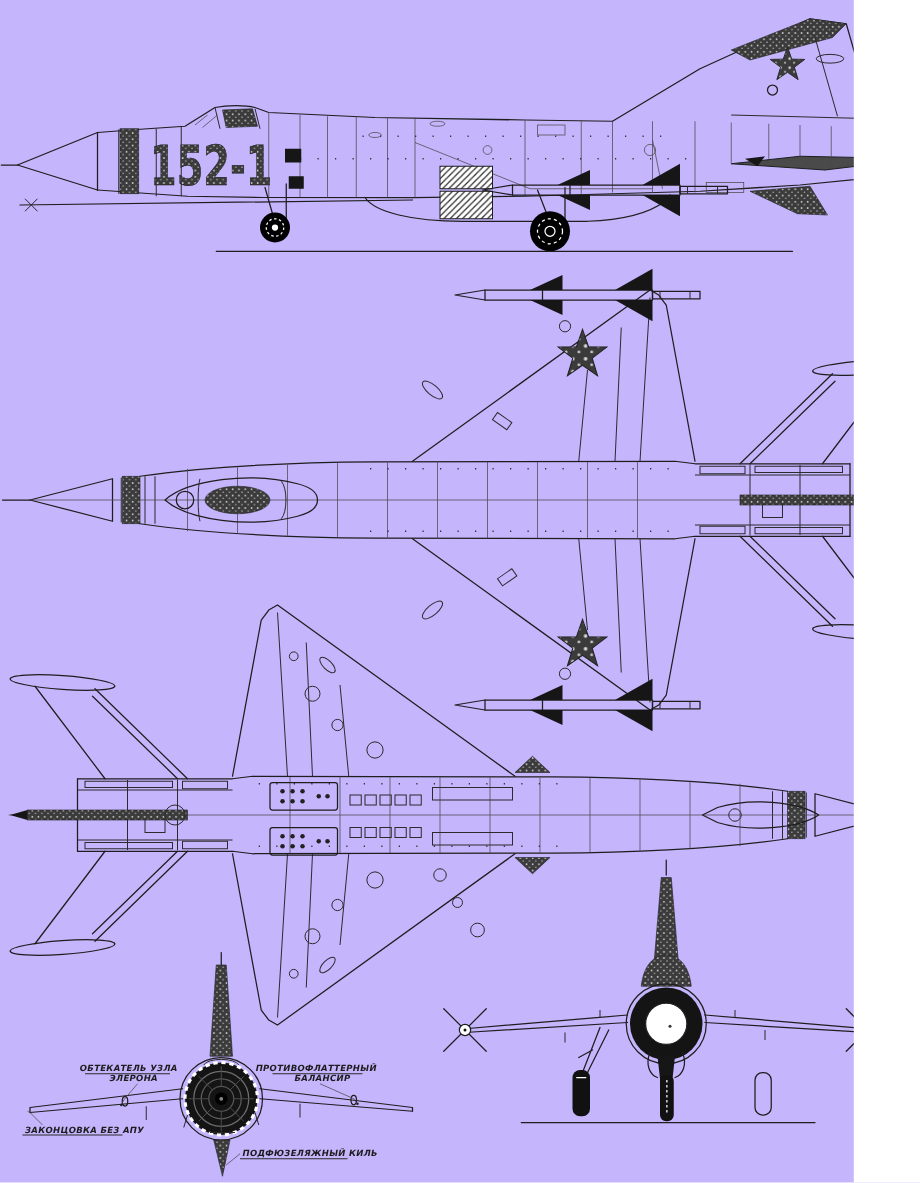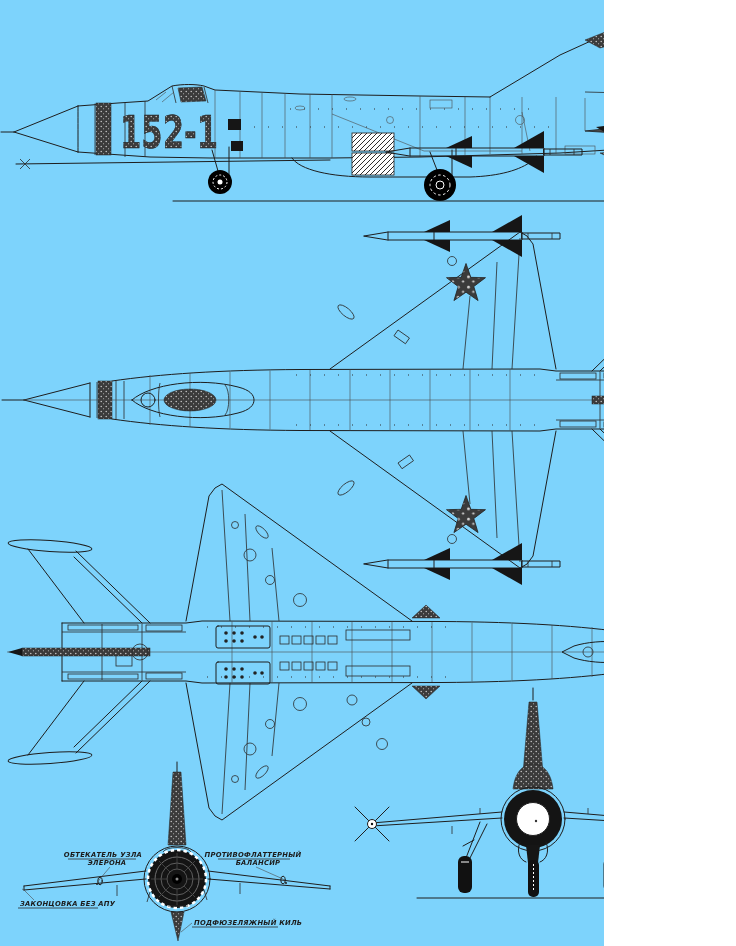--- a/index.html
+++ b/index.html
@@ -1,16 +1,16 @@
 <!DOCTYPE html>
 <html><head>
 <meta charset="utf-8">
 <style>
   html,body{margin:0;padding:0;background:#ffffff;}
-  .sheet{position:relative;width:604px;height:946px;background:#7dd3fc;overflow:hidden;
+  .sheet{position:relative;width:683px;height:946px;background:#c4b5fd;overflow:hidden;
          font-family:"DejaVu Sans", sans-serif;}
   svg{display:block;}
   .ln{fill:none;stroke:#1e1e1e;stroke-width:1;stroke-linecap:round;stroke-linejoin:round;}
   .md{fill:none;stroke:#2b2b2b;stroke-width:.8;}
   .thin{fill:none;stroke:#4a4a4a;stroke-width:.6;}
   .dark{fill:#161616;stroke:none;}
   .stip{fill:url(#stipple);stroke:#222;stroke-width:.5;}
   .lab{font:italic 600 6.8px "DejaVu Sans", sans-serif;fill:#1c1c1c;letter-spacing:.25px;}
   .num{font-family:"DejaVu Sans", sans-serif;font-weight:900;}
   .dotrow{fill:none;stroke:#333;stroke-width:1.1;stroke-dasharray:1 13;}

